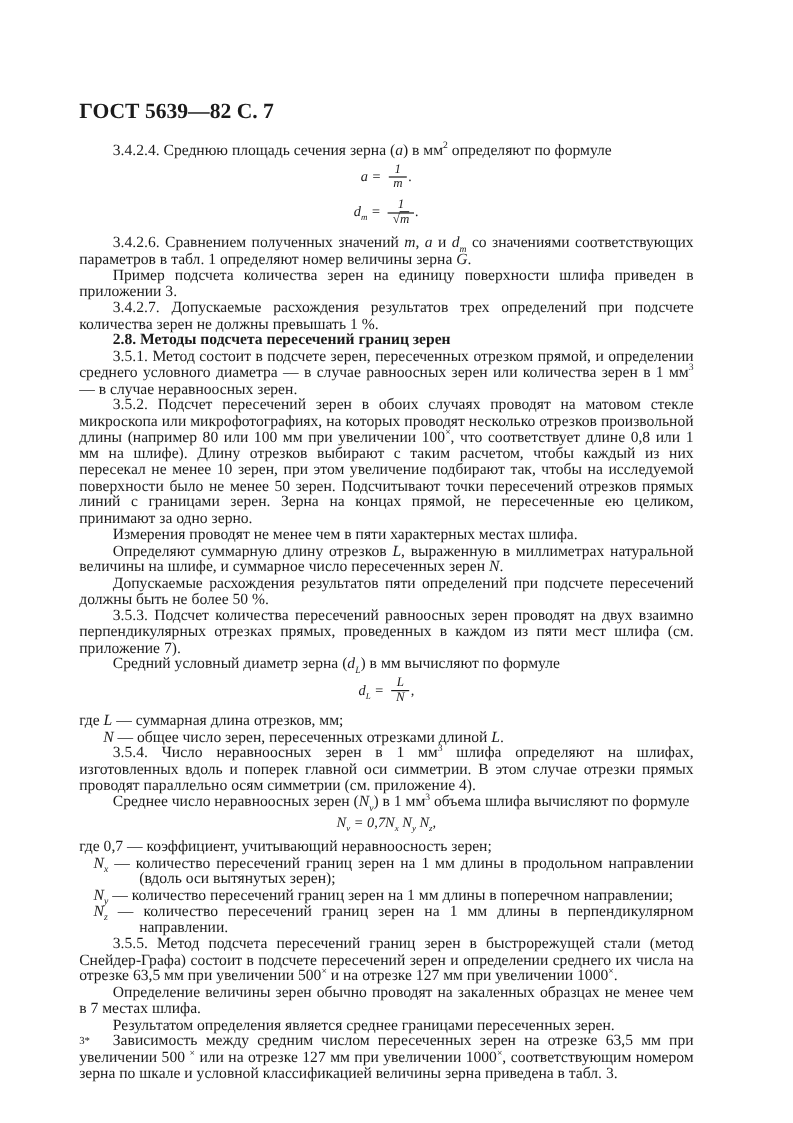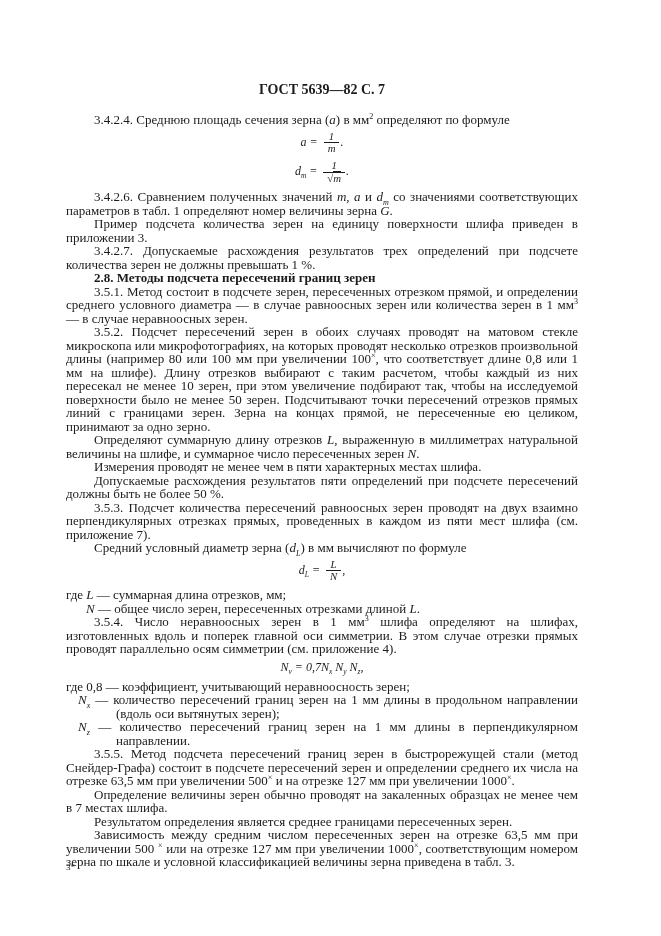--- a/index.html
+++ b/index.html
@@ -1,21 +1,21 @@
 <!DOCTYPE html>
 <html><head>
 <meta charset="utf-8">
 <style>
   html, body { margin:0; padding:0; background:#ffffff; }
   .page {
     position:relative; width:661px; height:936px; background:#ffffff;
     font-family:"Liberation Serif", serif; color:#1b1b1b; overflow:hidden;
   }
   .content { position:absolute; left:66px; top:82px; width:512px; }
-  .hdr { text-align:center; font-weight:bold; font-size:14px; margin:0 0 15px 0; }
+  .hdr { text-align:left; font-weight:bold; font-size:18px; margin:0 0 15px 0; }
   p { margin:0; font-size:13px; line-height:13.5px; text-align:justify; }
   .pi  { text-indent:28px; }
   .p0  { text-indent:0; }
   .pd  { padding-left:20px; }
   .pd2 { padding-left:50px; text-indent:-38px; }
   .bold { font-weight:bold; }
   i { font-style:italic; }
   sub, sup { line-height:0; font-size:0.62em; }
   .formula { text-align:center; font-size:12px; font-style:italic; margin:4px 0 5px 0; }
   .f-lhs { margin-right:5px; }
@@ -52,41 +52,43 @@
           <span class="den">√<span class="ovl"><i>m</i></span></span>
         </span><span>.</span>
     </div>
 
     <p class="pi">3.4.2.6. Сравнением полученных значений <i>m, a</i> и <i>d<sub>m</sub></i> со значениями соответствующих параметров в табл. 1 определяют номер величины зерна <i>G</i>.</p>
     <p class="pi">Пример подсчета количества зерен на единицу поверхности шлифа приведен в приложении 3.</p>
     <p class="pi">3.4.2.7. Допускаемые расхождения результатов трех определений при подсчете количества зерен не должны превышать 1 %.</p>
     <p class="pi bold">2.8. Методы подсчета пересечений границ зерен</p>
     <p class="pi">3.5.1. Метод состоит в подсчете зерен, пересеченных отрезком прямой, и определении среднего условного диаметра — в случае равноосных зерен или количества зерен в 1 мм<sup>3</sup> — в случае неравноосных зерен.</p>
     <p class="pi">3.5.2. Подсчет пересечений зерен в обоих случаях проводят на матовом стекле микроскопа или микрофотографиях, на которых проводят несколько отрезков произвольной длины (например 80 или 100 мм при увеличении 100<sup>×</sup>, что соответствует длине 0,8 или 1 мм на шлифе). Длину отрезков выбирают с таким расчетом, чтобы каждый из них пересекал не менее 10 зерен, при этом увеличение подбирают так, чтобы на исследуемой поверхности было не менее 50 зерен. Подсчитывают точки пересечений отрезков прямых линий с границами зерен. Зерна на концах прямой, не пересеченные ею целиком, принимают за одно зерно.</p>
+    <p class="pi">Измерения проводят не менее чем в пяти характерных местах шлифа.</p>
     <p class="pi">Определяют суммарную длину отрезков <i>L</i>, выраженную в миллиметрах натуральной величины на шлифе, и суммарное число пересеченных зерен <i>N</i>.</p>
-    <p class="pi">Измерения проводят не менее чем в пяти характерных местах шлифа.</p>
     <p class="pi">Допускаемые расхождения результатов пяти определений при подсчете пересечений должны быть не более 50 %.</p>
     <p class="pi">3.5.3. Подсчет количества пересечений равноосных зерен проводят на двух взаимно перпендикулярных отрезках прямых, проведенных в каждом из пяти мест шлифа (см. приложение 7).</p>
     <p class="pi">Средний условный диаметр зерна (<i>d<sub>L</sub></i>) в мм вычисляют по формуле</p>
 
     <div class="formula">
       <span class="f-lhs"><i>d<sub>L</sub></i> =</span><span class="frac">
           <span class="num"><i>L</i></span>
           <span class="den"><i>N</i></span>
         </span><span>,</span>
     </div>
 
     <p class="p0">где <i>L</i> — суммарная длина отрезков, мм;</p>
     <p class="pd"><i>N</i> — общее число зерен, пересеченных отрезками длиной <i>L</i>.</p>
     <p class="pi">3.5.4. Число неравноосных зерен в 1 мм<sup>3</sup> шлифа определяют на шлифах, изготовленных вдоль и поперек главной оси симметрии. В этом случае отрезки прямых проводят параллельно осям симметрии (см. приложение 4).</p>
+    <p class="pi">Среднее число неравноосных зерен (<i>N<sub>v</sub></i>) в 1 мм<sup>3</sup> объема шлифа вычисляют по формуле</p>
 
     <div class="formula"><i>N<sub>v</sub></i> = 0,7<i>N<sub>x</sub></i> <i>N<sub>y</sub></i> <i>N<sub>z</sub></i>,</div>
 
-    <p class="p0">где 0,8 — коэффициент, учитывающий неравноосность зерен;</p>
+    <p class="p0">где 0,7 — коэффициент, учитывающий неравноосность зерен;</p>
     <p class="pd2"><i>N<sub>x</sub></i> — количество пересечений границ зерен на 1 мм длины в продольном направлении (вдоль оси вытянутых зерен);</p>
+    <p class="pd2"><i>N<sub>y</sub></i> — количество пересечений границ зерен на 1 мм длины в поперечном направлении;</p>
     <p class="pd2"><i>N<sub>z</sub></i> — количество пересечений границ зерен на 1 мм длины в перпендикулярном направлении.</p>
     <p class="pi">3.5.5. Метод подсчета пересечений границ зерен в быстрорежущей стали (метод Снейдер-Графа) состоит в подсчете пересечений зерен и определении среднего их числа на отрезке 63,5 мм при увеличении 500<sup>×</sup> и на отрезке 127 мм при увеличении 1000<sup>×</sup>.</p>
     <p class="pi">Определение величины зерен обычно проводят на закаленных образцах не менее чем в 7 местах шлифа.</p>
     <p class="pi">Результатом определения является среднее границами пересеченных зерен.</p>
     <p class="pi">Зависимость между средним числом пересеченных зерен на отрезке 63,5 мм при увеличении 500 <sup>×</sup> или на отрезке 127 мм при увеличении 1000<sup>×</sup>, соответствующим номером зерна по шкале и условной классификацией величины зерна приведена в табл. 3.</p>
   </div>
 
   <div class="fnote">3*</div>
 </div>
 

